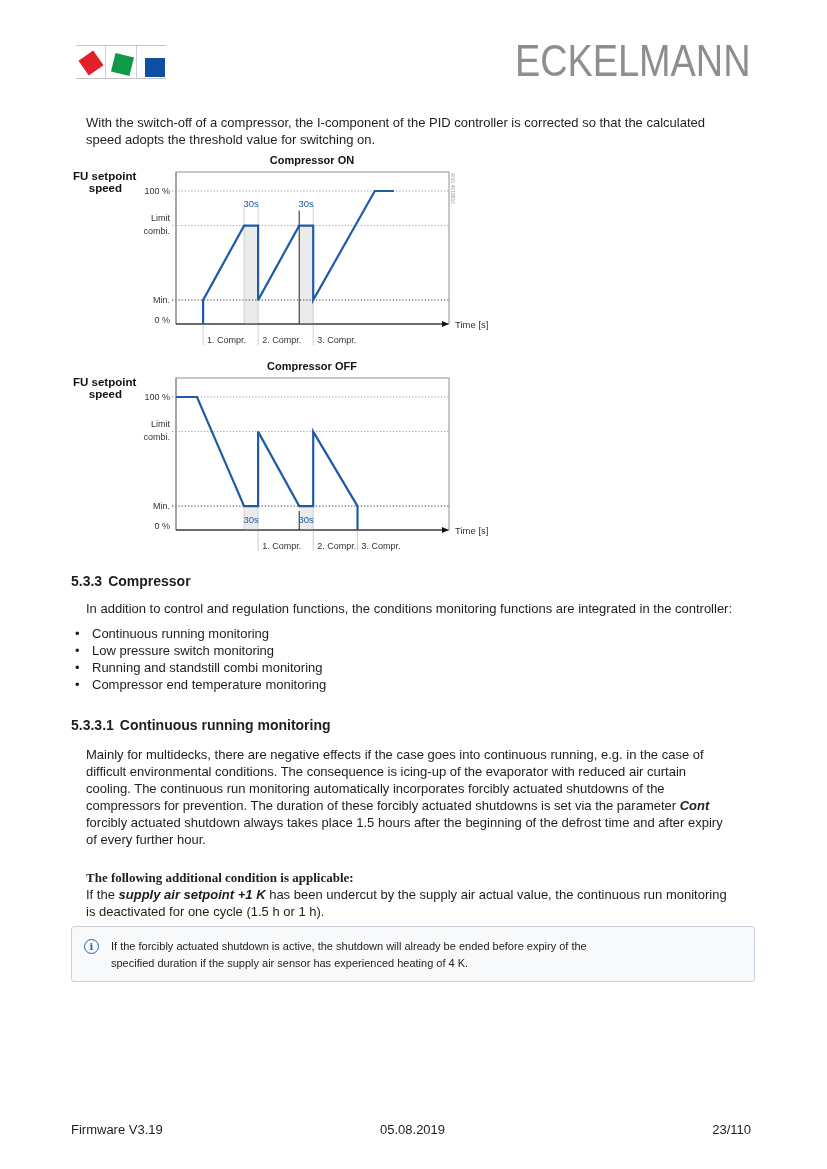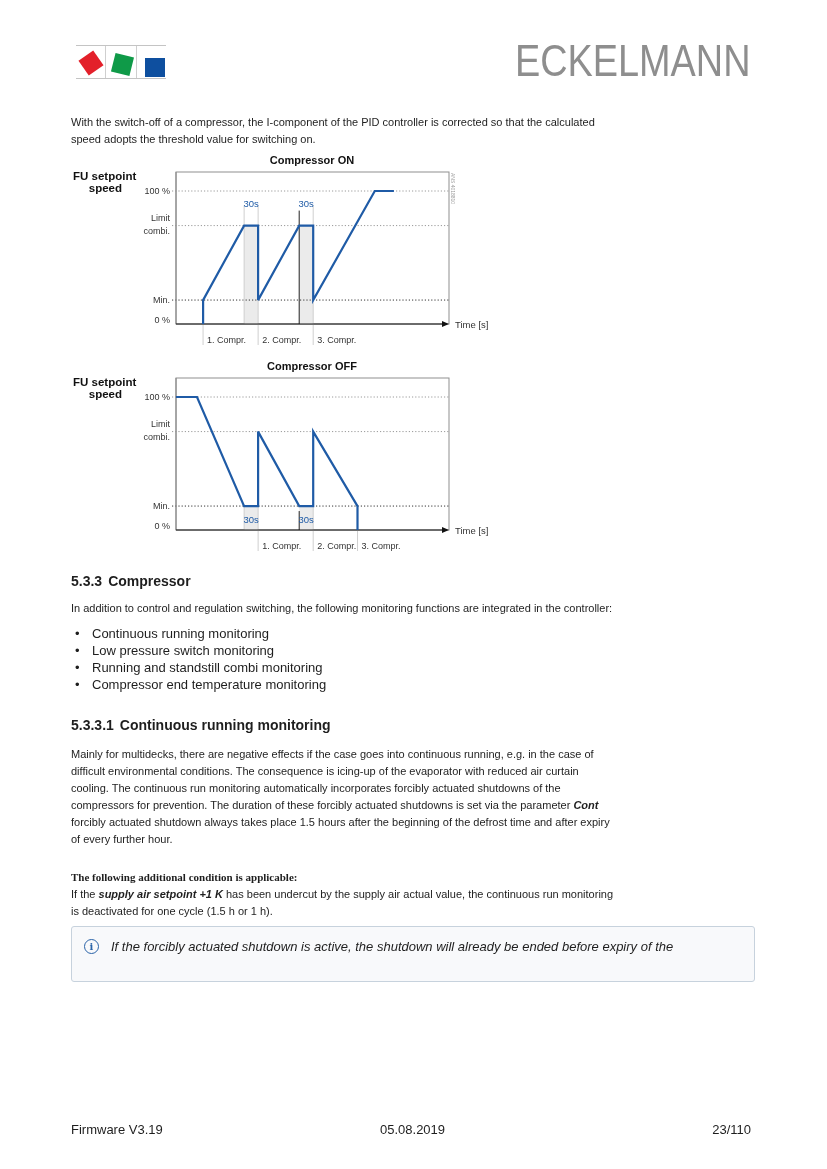--- a/index.html
+++ b/index.html
@@ -1,21 +1,21 @@
 <!DOCTYPE html>
 <html><head>
 <meta charset="utf-8">
 <style>
   html, body { margin: 0; padding: 0; background: #ffffff; }
   .page {
     position: relative; width: 827px; height: 1169px; background: #ffffff; overflow: hidden;
     font-family: "Liberation Sans", sans-serif; color: #1e1e1e;
   }
   .abs { position: absolute; white-space: nowrap; }
-  .txt { font-size: 11px; line-height: 17px; }
+  .txt { font-size: 13px; line-height: 17px; margin-left: 15px; }
   .line { display: block; white-space: nowrap; }
   .it { font-style: italic; font-weight: bold; }
   .b { font-weight: bold; font-family: Liberation Serif, serif; }
 
   
   .logo { position: absolute; left: 76px; top: 45px; width: 90px; height: 32px;
           border-top: 1px solid #c4c4c4; border-bottom: 1px solid #c4c4c4; }
   .logo .sep { position: absolute; top: 0; bottom: 0; width: 1px; background: #cfcfcf; }
   .logo .sq { position: absolute; }
   .brand { position: absolute; left: 515px; top: 39px; font-size: 44px; line-height: 44px;
@@ -32,21 +32,21 @@
   .bullet-row .dot { position: absolute; left: 4px; top: 0; }
   .bullet-row .bt { position: absolute; left: 21px; top: 0; }
 
   
   .note { position: absolute; left: 71px; top: 926px; width: 682px; height: 54px;
           border: 1px solid #c7d2dd; border-radius: 3px; background: #f8f9fb; }
   .note .icon { position: absolute; left: 12px; top: 12px; width: 13px; height: 13px;
                 border: 1.4px solid #2a63a8; border-radius: 50%; color: #2a63a8;
                 font-size: 10px; line-height: 13px; text-align: center; font-weight: bold;
                 font-family: "DejaVu Serif", serif; }
-  .note .ntext { position: absolute; left: 39px; top: 11px; font-size: 13px; line-height: 17px; font-style: italic; }
+  .note .ntext { position: absolute; left: 39px; top: 11px; font-size: 11px; line-height: 17px; }
 
   
   svg.chart { position: absolute; overflow: visible; }
   svg text { font-family: "Liberation Sans", sans-serif; }
 
   .footer { font-size: 13px; line-height: 17px; top: 1121px; }
 </style>
 </head>
 <body>
 
@@ -130,21 +130,21 @@
       <text x="110" y="173" text-anchor="end" font-size="9" fill="#333333">0 %</text>
       <polyline points="116.0,41.0 137.0,41.0 184.1,150.1 198.1,150.1 198.1,75.6 239.2,150.1 253.2,150.1 253.2,75.6 297.5,150.1 297.5,174.0" fill="none" stroke="#1f5ba6" stroke-width="2.2" stroke-linejoin="miter"></polyline>
       <text x="252" y="14" text-anchor="middle" font-size="11" font-weight="bold" fill="#111111">Compressor OFF</text>
       <text x="13" y="30" font-size="11.5" font-weight="bold" fill="#111111">FU setpoint</text>
       <text x="62" y="42" text-anchor="end" font-size="11.5" font-weight="bold" fill="#111111">speed</text>
     </svg>
 
   <div class="abs h3" style="left:71px;top:572px;">
     <span class="num">5.3.3</span><span>Compressor</span>
   </div>
-  <div class="abs txt" style="left:71px;top:600px;">In addition to control and regulation switching, the following monitoring functions are integrated in the controller:</div>
+  <div class="abs txt" style="left:71px;top:600px;">In addition to control and regulation functions, the conditions monitoring functions are integrated in the controller:</div>
 
   <div class="bullets">
     <div class="bullet-row">
       <span class="dot">•</span>
       <span class="bt">Continuous running monitoring</span>
     </div>
     <div class="bullet-row">
       <span class="dot">•</span>
       <span class="bt">Low pressure switch monitoring</span>
     </div>
@@ -174,19 +174,20 @@
   <div class="abs txt" style="left:71px;top:869px;">
     <span class="line b">The following additional condition is applicable:</span>
     <span class="line"><span>If the </span><span class="it">supply air setpoint +1 K</span><span> has been undercut by the supply air actual value, the continuous run monitoring</span></span>
     <span class="line">is deactivated for one cycle (1.5 h or 1 h).</span>
   </div>
 
   <div class="note">
     <div class="icon">i</div>
     <div class="ntext">
       <span class="line">If the forcibly actuated shutdown is active, the shutdown will already be ended before expiry of the</span>
+      <span class="line">specified duration if the supply air sensor has experienced heating of 4 K.</span>
     </div>
   </div>
 
   <div class="abs footer" style="left:71px;">Firmware V3.19</div>
   <div class="abs footer" style="left:380px;width:64px;text-align:center;">05.08.2019</div>
   <div class="abs footer" style="right:76px;text-align:center;">23/110</div>
 </div>
 
 </body></html>

